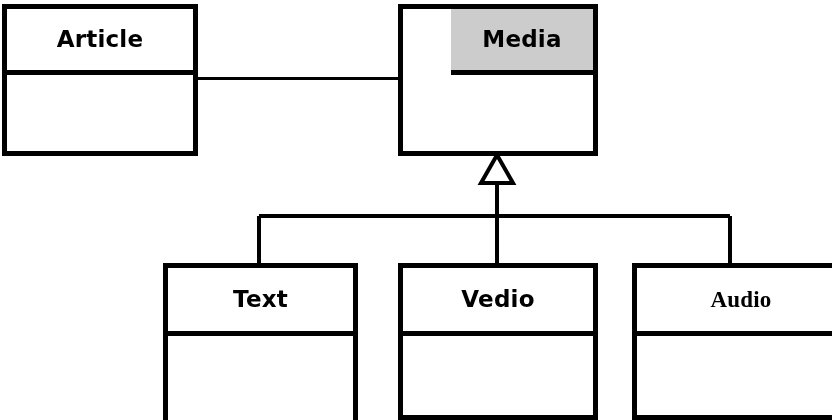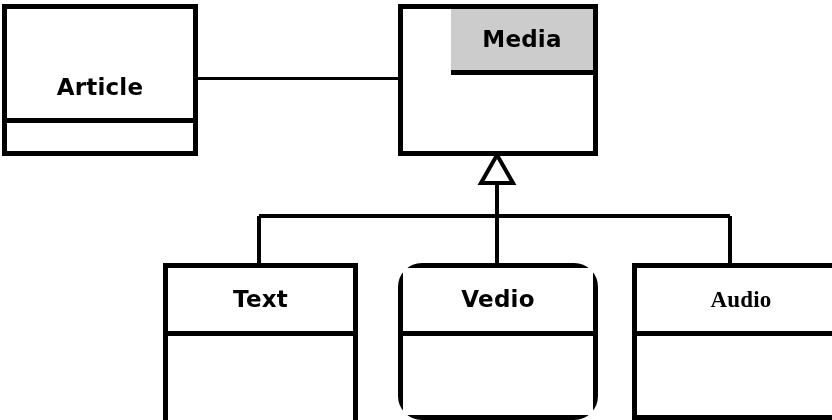--- a/index.html
+++ b/index.html
@@ -54,29 +54,29 @@
     position: absolute;
     left: 0;
     top: 0;
     width: 832px;
     height: 420px;
     pointer-events: none;
   }
 
   
   #class-article   { left: 2px;   top: 4px;   width: 196px; height: 152px; }
-  #class-article .uml-name-compartment { height: 66px; margin-top: 48px; }
+  #class-article .uml-name-compartment { height: 66px; }
 
   #class-media     { left: 398px; top: 4px;   width: 200px; height: 152px; }
   #class-media .uml-name-compartment { height: 66px; margin-left: 48px; }
 
   #class-text      { left: 163px; top: 263px; width: 195px; height: 168px; }
   #class-text .uml-name-compartment { height: 68px; }
 
-  #class-vedio     { left: 398px; top: 263px; width: 200px; height: 157px; border-radius: 24px; }
+  #class-vedio     { left: 398px; top: 263px; width: 200px; height: 157px; }
   #class-vedio .uml-name-compartment { height: 68px; }
 
   #class-audio     { left: 632px; top: 263px; width: 218px; height: 157px; font-family: Liberation Serif, serif; }
   #class-audio .uml-name-compartment { height: 68px; }
 </style>
 </head>
 <body>
 
 <div id="diagram-canvas">
 

